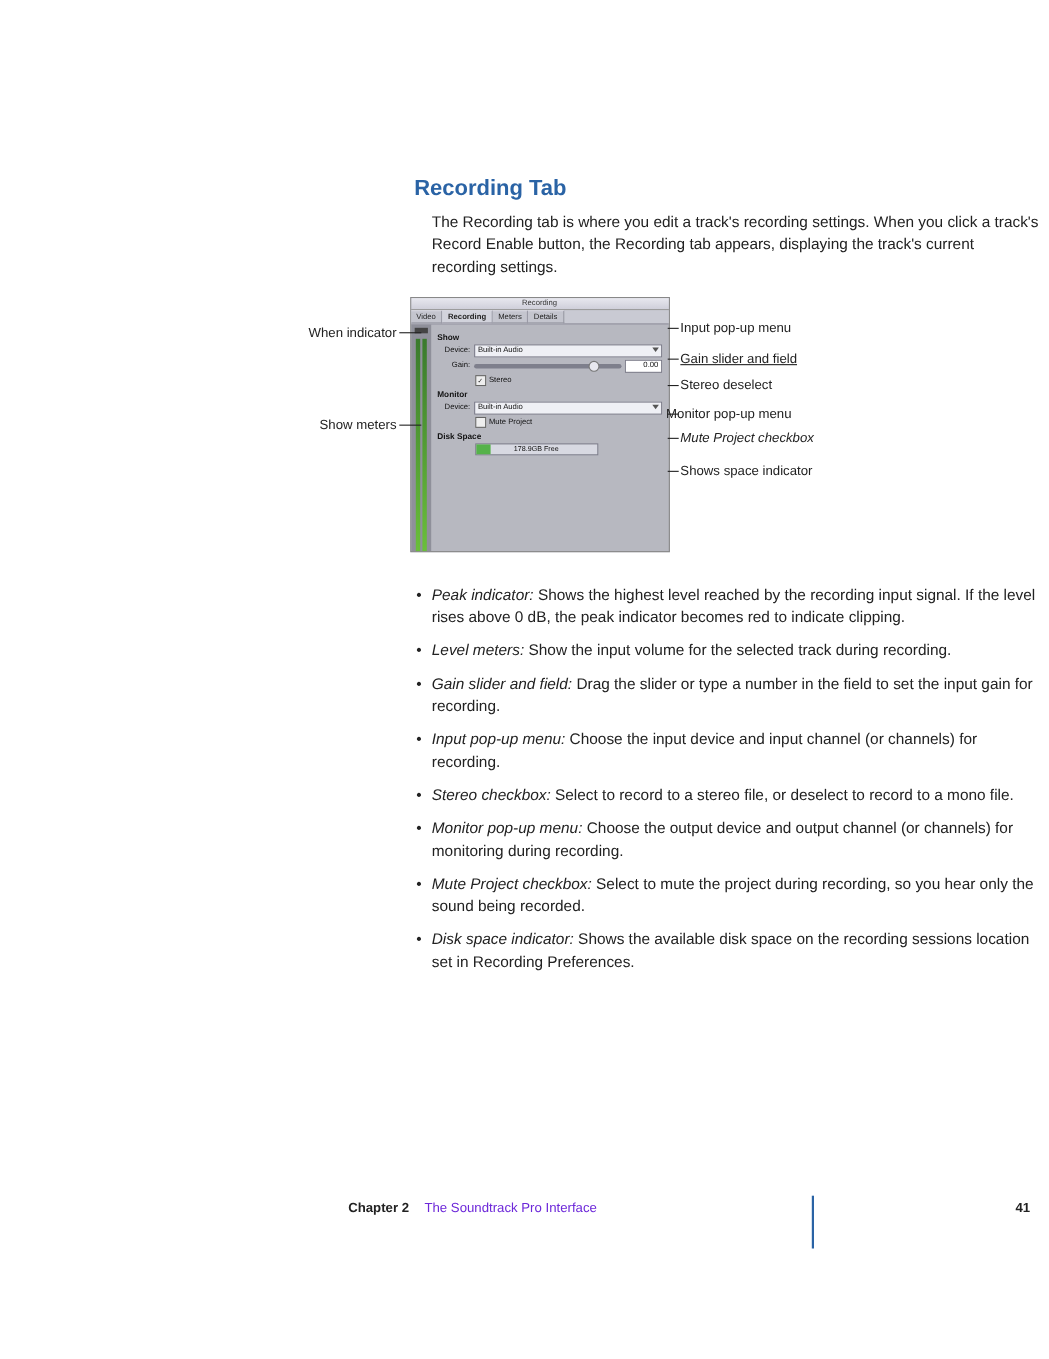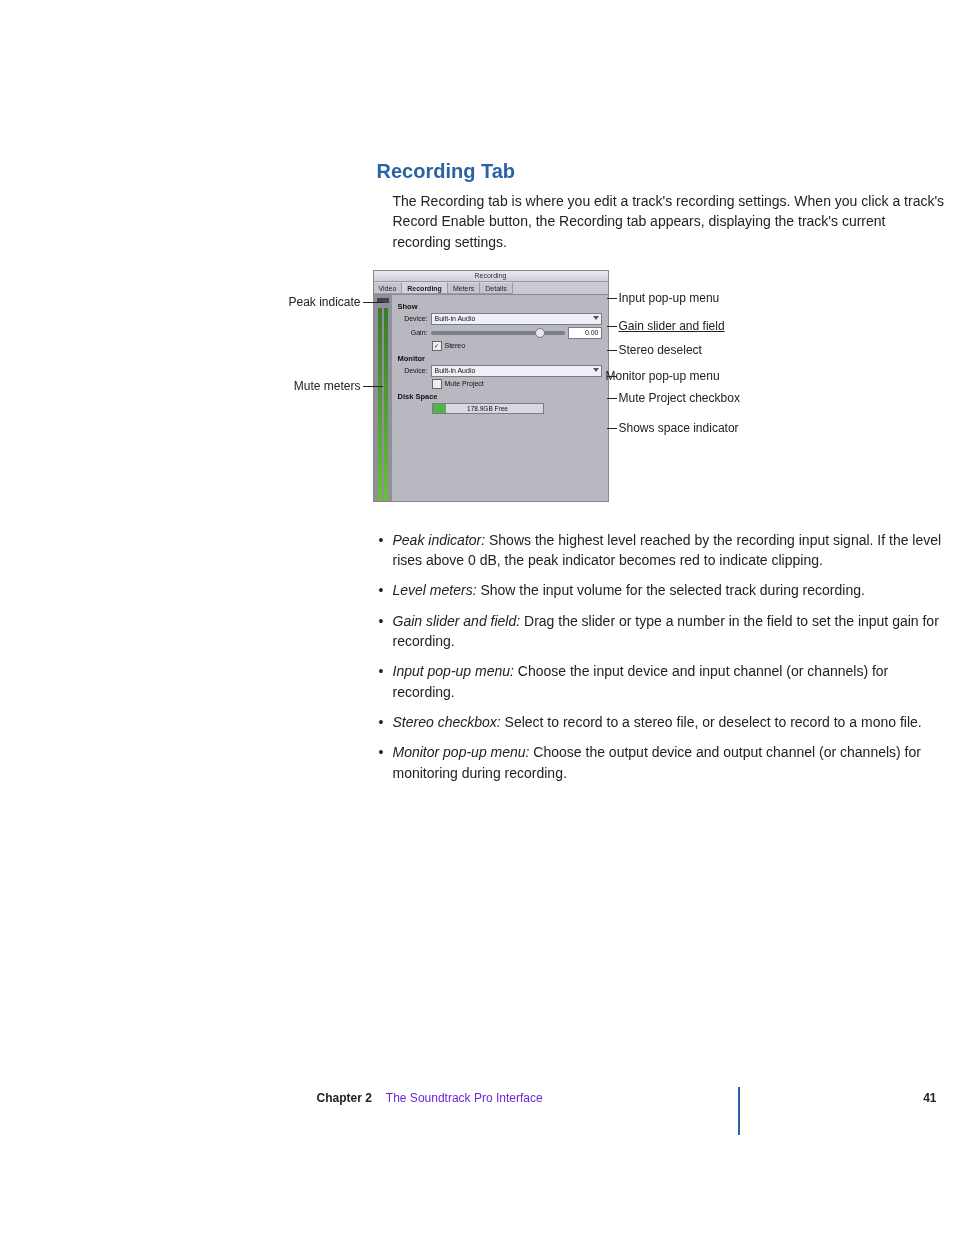--- a/index.html
+++ b/index.html
@@ -103,46 +103,48 @@
             <div class="row" style="padding-left:34px;">
               <div class="diskbar">
                 <div class="fill"></div>
                 <div class="txt">178.9GB Free</div>
               </div>
             </div>
           </div>
         </div>
       </div>
 
-      <div class="callout left" style="left:-8px;top:26px;width:92px;">Peak indicate</div>
+      <div class="callout left" style="left:-8px;top:26px;width:92px;">When indicator</div>
       <div class="lead" style="left:86px;top:32px;width:20px;"></div>
-      <div class="callout left" style="left:-8px;top:110px;width:92px;">Mute meters</div>
+      <div class="callout left" style="left:-8px;top:110px;width:92px;">Show meters</div>
       <div class="lead" style="left:86px;top:116px;width:20px;"></div>
 
       <div class="callout" style="left:342px;top:22px;">Input pop-up menu</div>
       <div class="lead" style="left:330px;top:28px;width:10px;"></div>
       <div class="callout" style="left:342px;top:50px;text-decoration:underline;">Gain slider and field</div>
       <div class="lead" style="left:330px;top:56px;width:10px;"></div>
       <div class="callout" style="left:342px;top:74px;">Stereo deselect</div>
       <div class="lead" style="left:330px;top:80px;width:10px;"></div>
       <div class="callout" style="left:329px;top:100px;">Monitor pop-up menu</div>
       <div class="lead" style="left:330px;top:106px;width:10px;"></div>
-      <div class="callout" style="left:342px;top:122px;">Mute Project checkbox</div>
+      <div class="callout" style="left:342px;top:122px;font-style:italic;">Mute Project checkbox</div>
       <div class="lead" style="left:330px;top:128px;width:10px;"></div>
       <div class="callout" style="left:342px;top:152px;">Shows space indicator</div>
       <div class="lead" style="left:330px;top:158px;width:10px;"></div>
     </div>
 
     <ul class="defs">
       <li><span class="term">Peak indicator:</span><span>  Shows the highest level reached by the recording input signal. If the level rises above 0 dB, the peak indicator becomes red to indicate clipping.</span></li>
       <li><span class="term">Level meters:</span><span>  Show the input volume for the selected track during recording.</span></li>
       <li><span class="term">Gain slider and field:</span><span>  Drag the slider or type a number in the field to set the input gain for recording.</span></li>
       <li><span class="term">Input pop-up menu:</span><span>  Choose the input device and input channel (or channels) for recording.</span></li>
       <li><span class="term">Stereo checkbox:</span><span>  Select to record to a stereo file, or deselect to record to a mono file.</span></li>
       <li><span class="term">Monitor pop-up menu:</span><span>  Choose the output device and output channel (or channels) for monitoring during recording.</span></li>
+      <li><span class="term">Mute Project checkbox:</span><span>  Select to mute the project during recording, so you hear only the sound being recorded.</span></li>
+      <li><span class="term">Disk space indicator:</span><span>  Shows the available disk space on the recording sessions location set in Recording Preferences.</span></li>
     </ul>
   </div>
 
   <div class="footer">
     <span class="chapter">Chapter 2</span>
     <span class="chtitle">The Soundtrack Pro Interface</span>
     <span class="pg">41</span>
   </div>
   <div class="rule"></div>
 </div>

